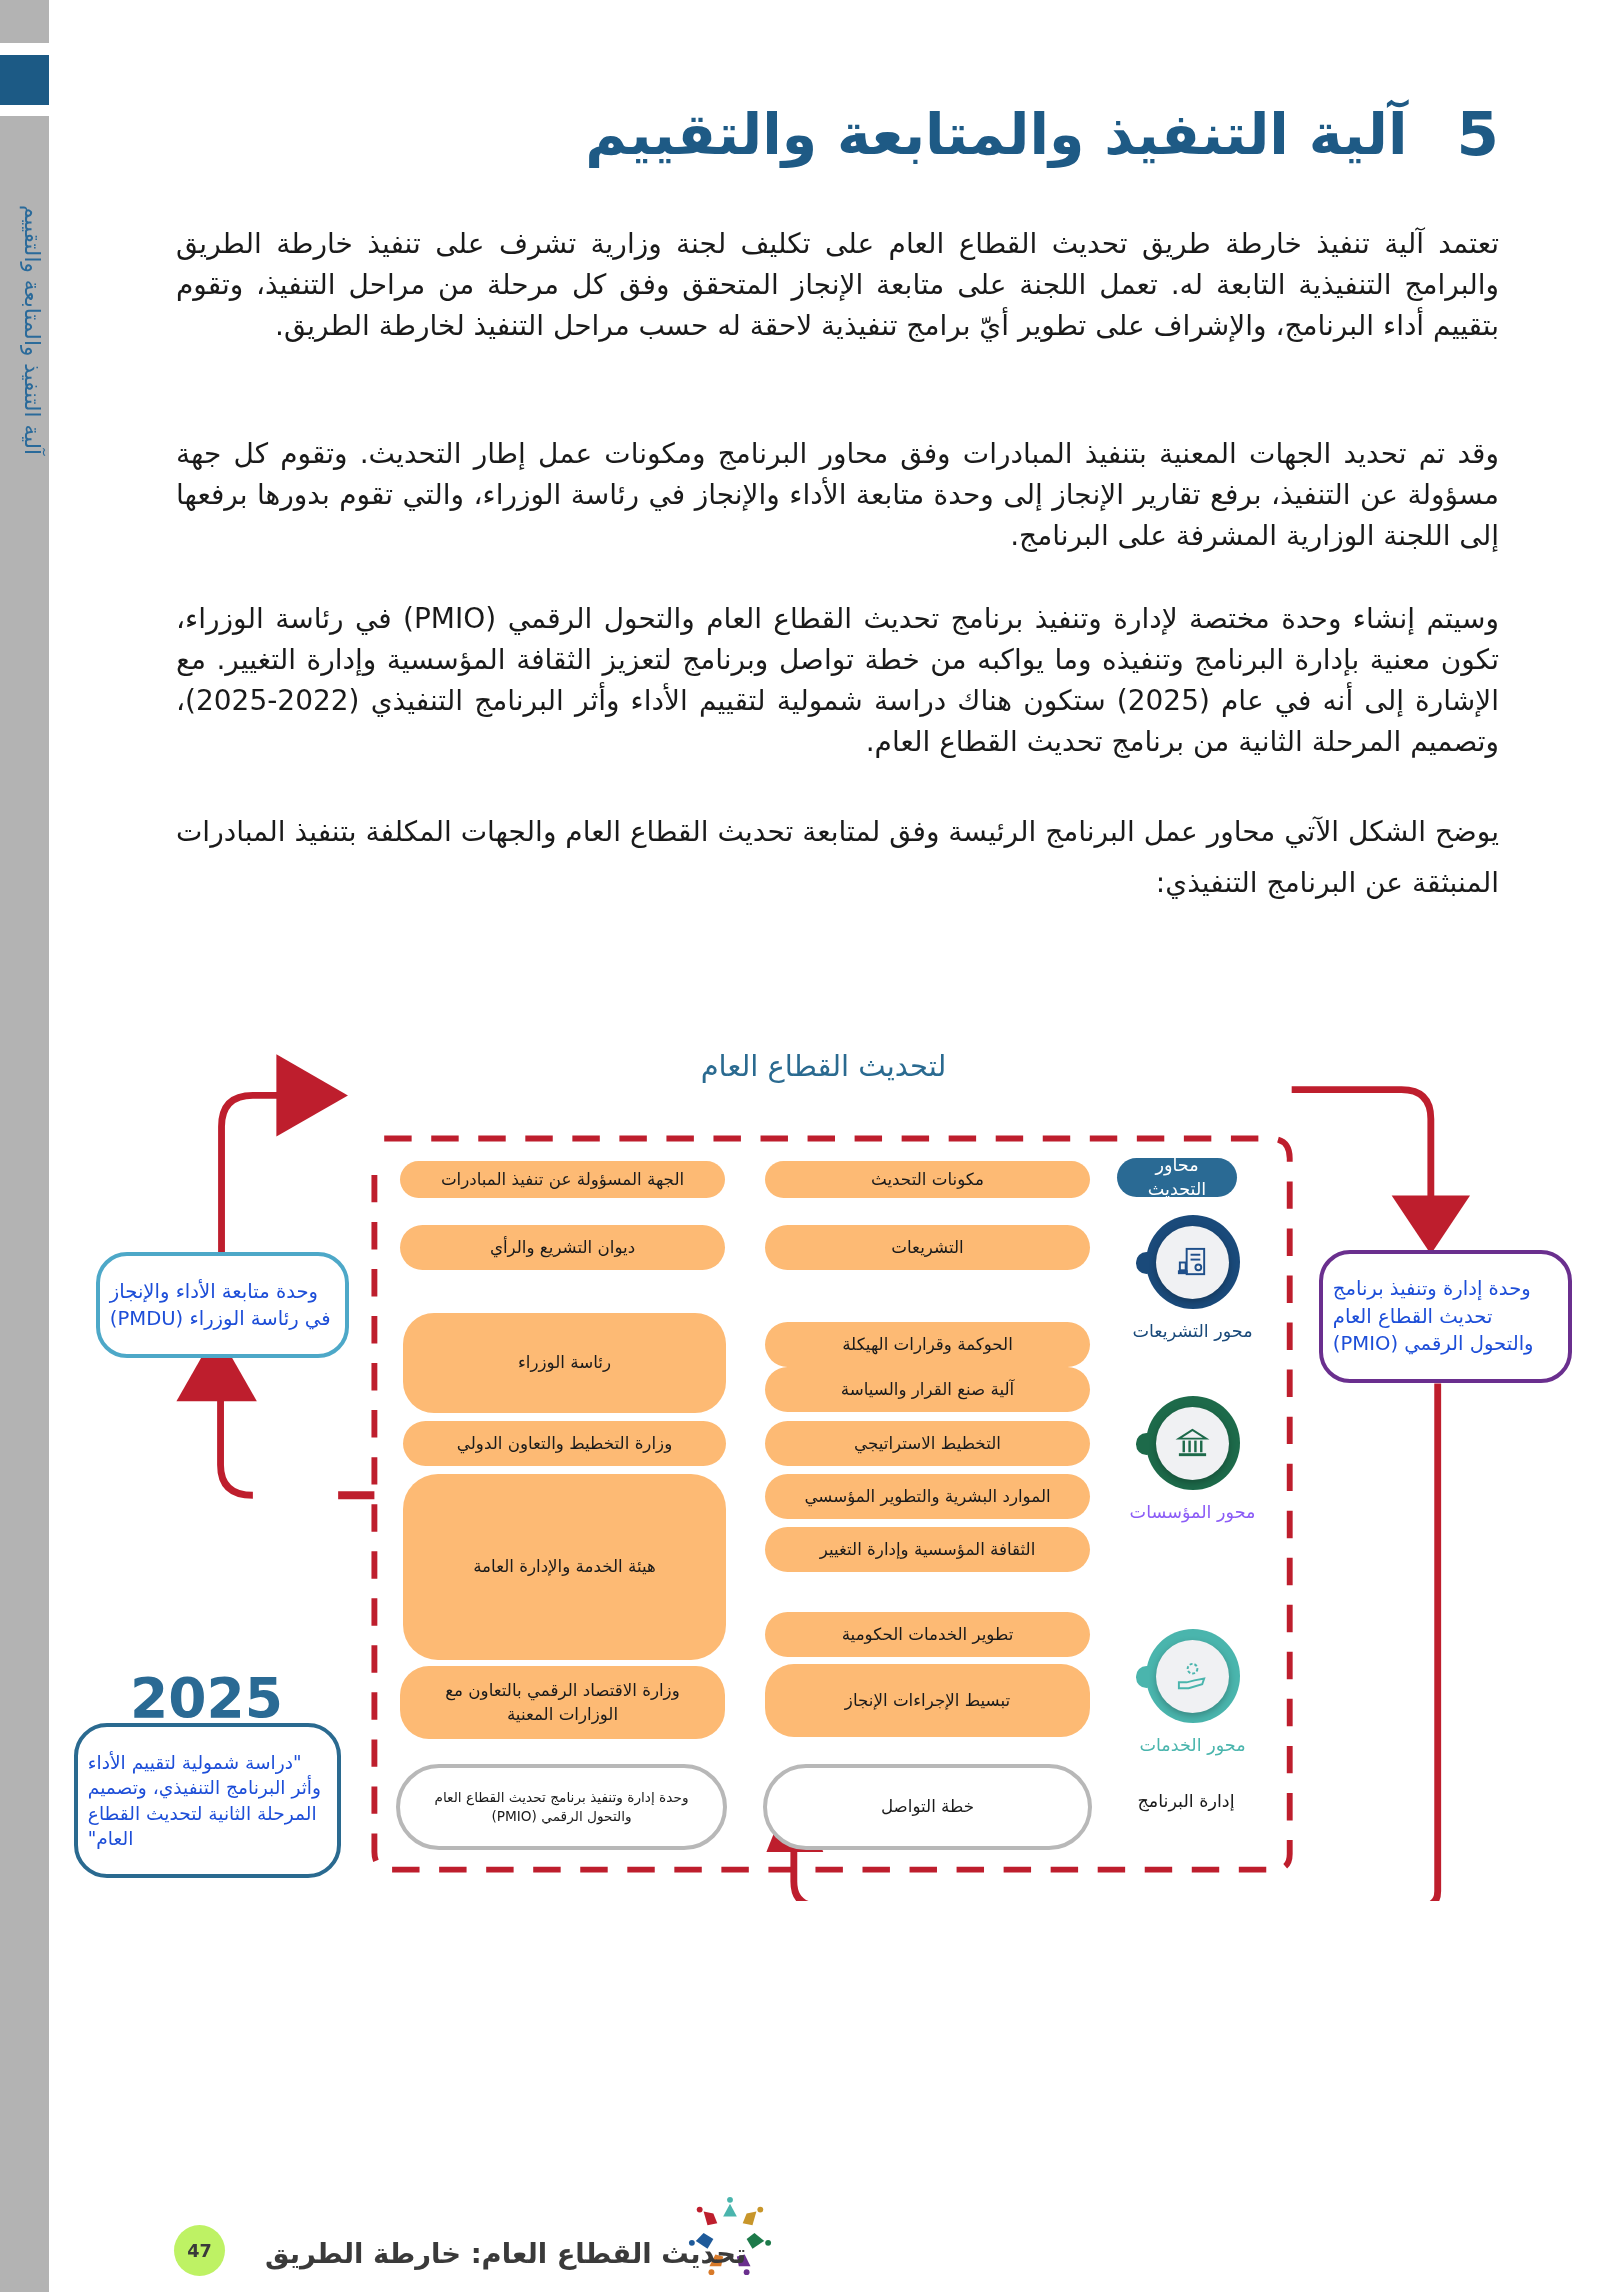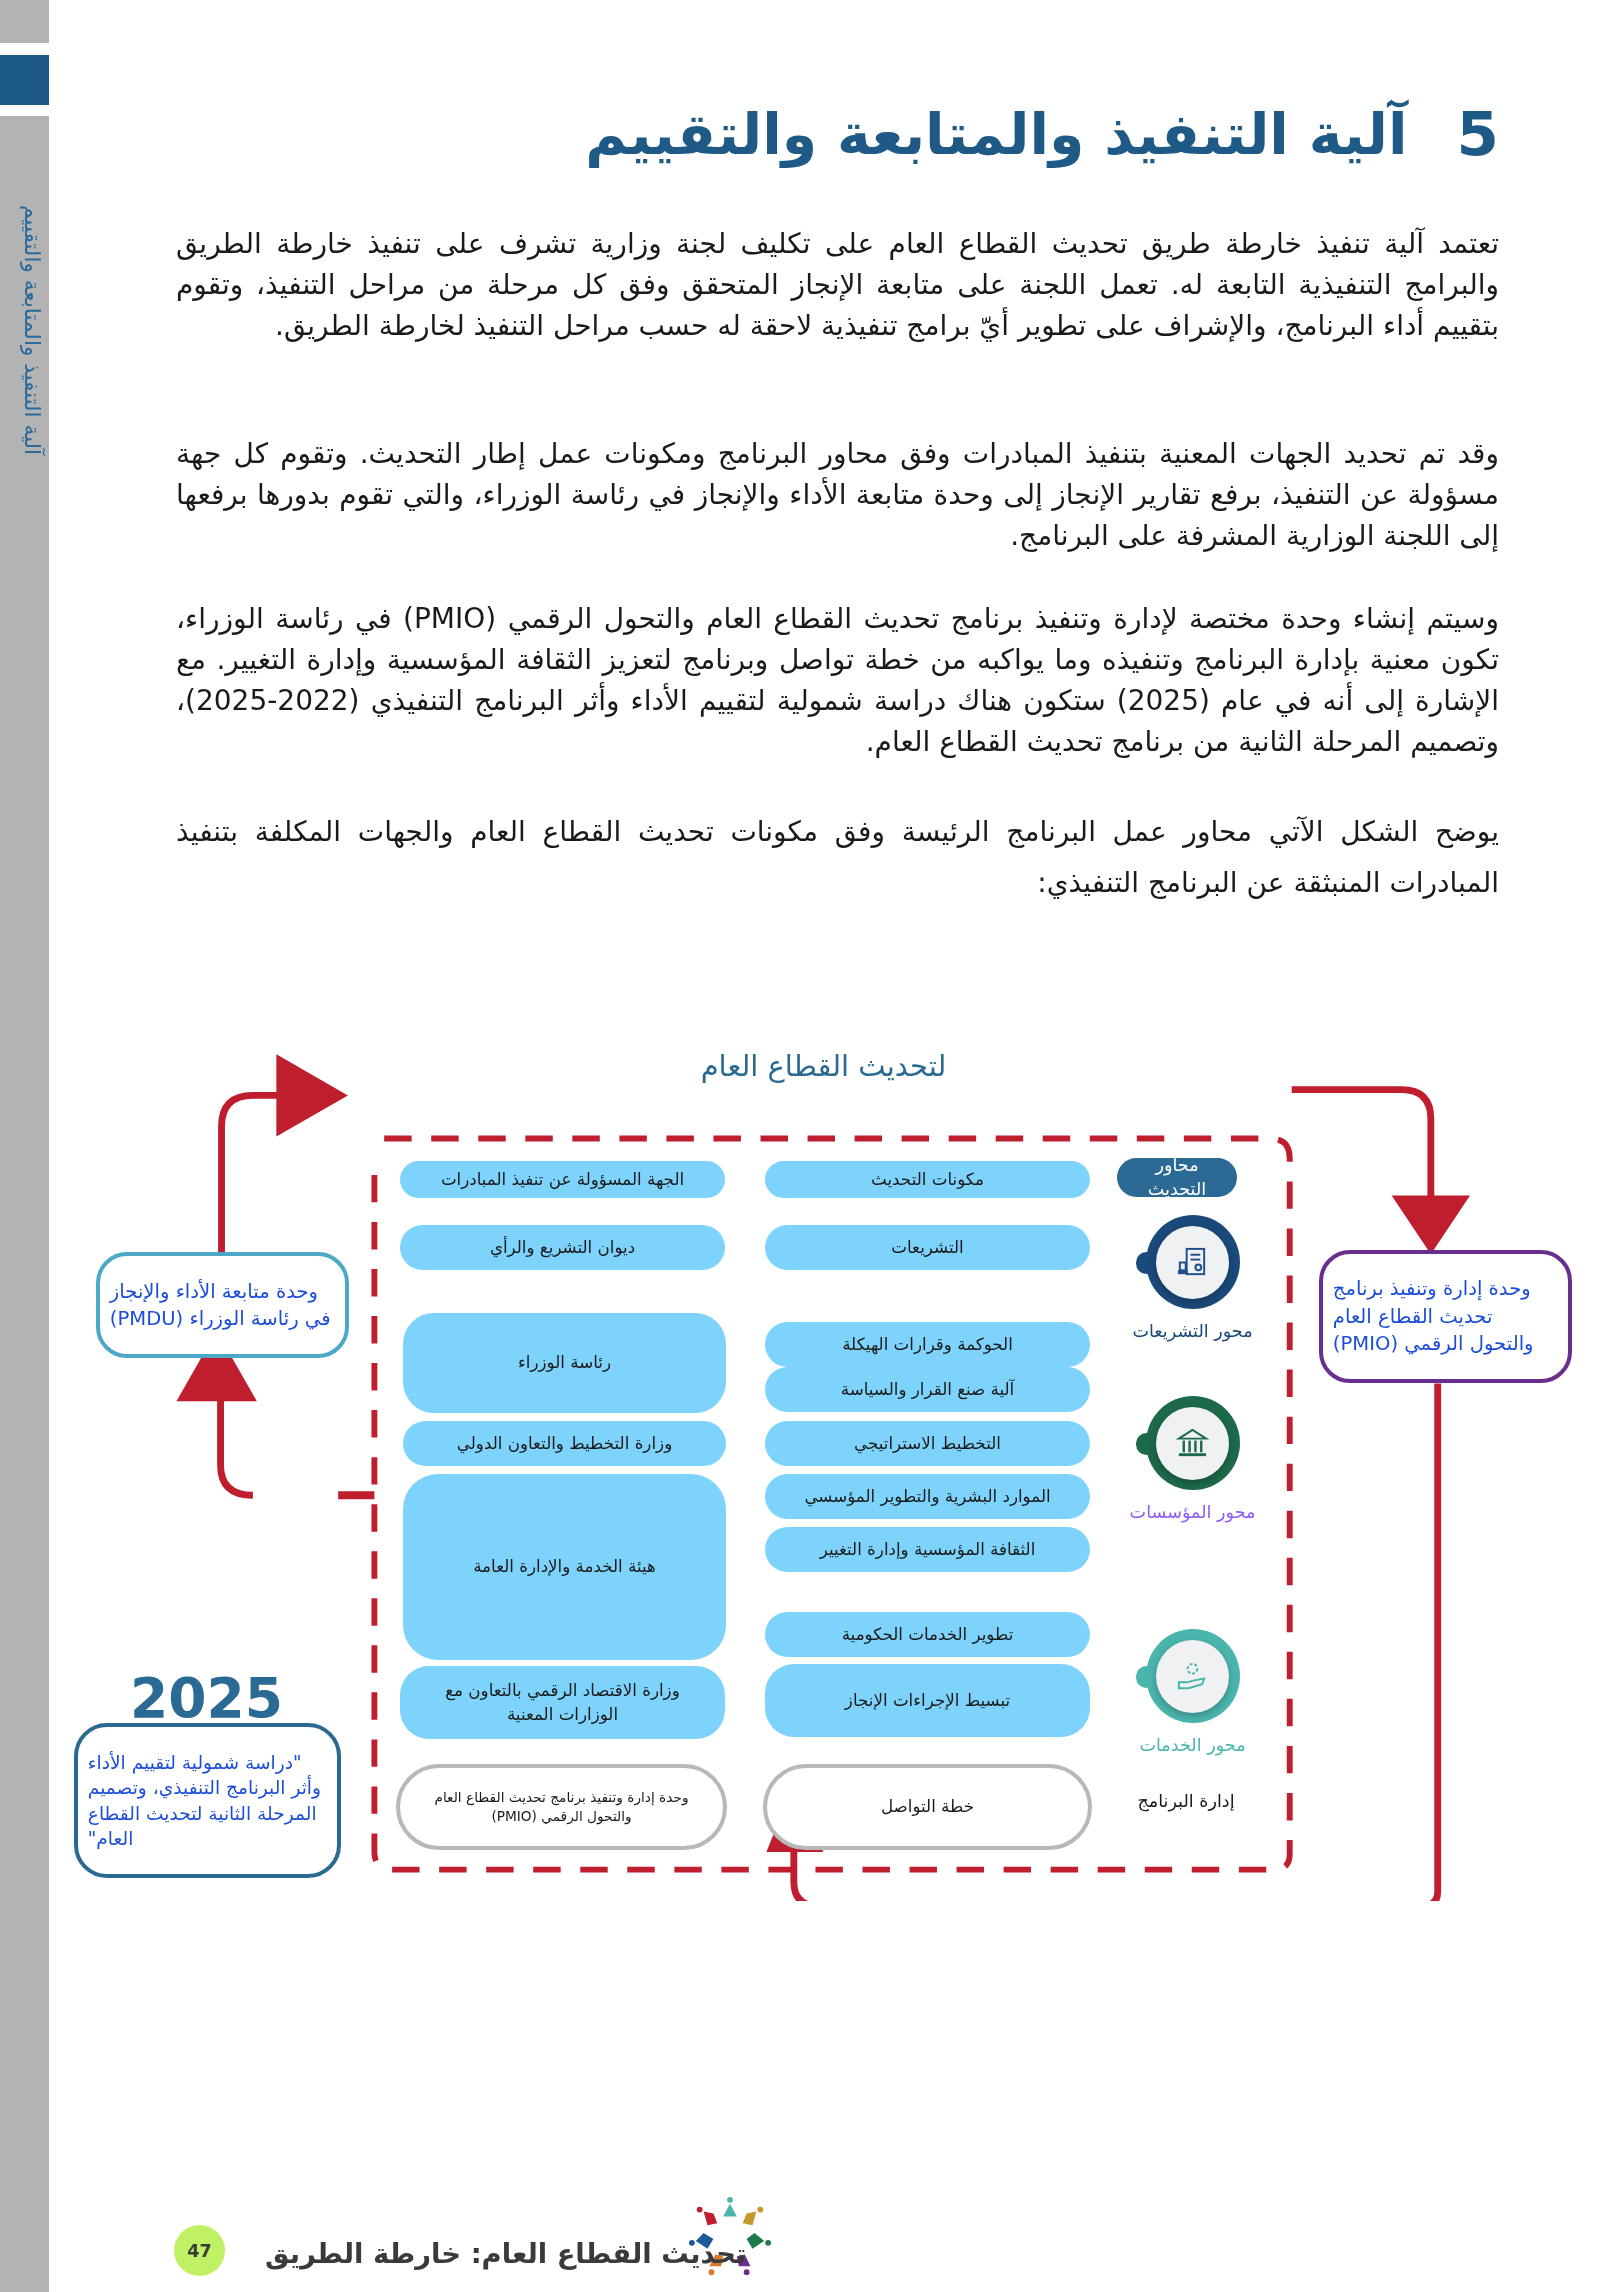--- a/index.html
+++ b/index.html
@@ -28,21 +28,21 @@
   .p2 { top: 433px; }
   .p3 { top: 598px; }
   .p4 { top: 806px; line-height: 51px; }
 
   
   .diagram { position: absolute; left: 0; top: 1019px; width: 1621px; height: 882px; }
   .diagram svg.lines { position: absolute; left: 0; top: 0; width: 1621px; height: 882px; }
   .dtitle { position: absolute; left: 451px; top: 31px; width: 745px; text-align: center; direction: rtl;
     color: #2a6a90; font-size: 29px; line-height: 33px; }
 
-  .pill { position: absolute; background: #7dd3fc; border-radius: 29px; display: flex; align-items: center; justify-content: center;
+  .pill { position: absolute; background: #fdba74; border-radius: 29px; display: flex; align-items: center; justify-content: center;
     direction: rtl; text-align: center; font-size: 16.7px; color: #1a1a1a; line-height: 23.5px; padding: 0 15.7px; }
   .pill.outline { background: #fff; border: 4.9px solid #b8b8b8; border-radius: 44px; }
   .pill.big { border-radius: 31px; }
   .pill.blue { background: #2a6a94; color: #fff; font-size: 17.6px; }
 
   .axis { position: absolute; width: 127px; text-align: center; }
   .axis .circle { position: relative; width: 94px; height: 94px; margin: 0 auto; border-radius: 50%;
     display: flex; align-items: center; justify-content: center; }
   .axis .circle::before { content: ""; position: absolute; left: -9.8px; top: 37px; width: 21.6px; height: 21.6px; border-radius: 50%; background: inherit; }
   .axis .inner { position: relative; width: 73px; height: 73px; border-radius: 50%; background: #f0f1f3;
@@ -73,21 +73,21 @@
 </div>
 
 <div class="title">
   <span class="num">5</span>
   <span class="text">آلية التنفيذ والمتابعة والتقييم</span>
 </div>
 
 <p class="para p1">تعتمد آلية تنفيذ خارطة طريق تحديث القطاع العام على تكليف لجنة وزارية تشرف على تنفيذ خارطة الطريق والبرامج التنفيذية التابعة له. تعمل اللجنة على متابعة الإنجاز المتحقق وفق كل مرحلة من مراحل التنفيذ، وتقوم بتقييم أداء البرنامج، والإشراف على تطوير أيّ برامج تنفيذية لاحقة له حسب مراحل التنفيذ لخارطة الطريق.</p>
 <p class="para p2">وقد تم تحديد الجهات المعنية بتنفيذ المبادرات وفق محاور البرنامج ومكونات عمل إطار التحديث. وتقوم كل جهة مسؤولة عن التنفيذ، برفع تقارير الإنجاز إلى وحدة متابعة الأداء والإنجاز في رئاسة الوزراء، والتي تقوم بدورها برفعها إلى اللجنة الوزارية المشرفة على البرنامج.</p>
 <p class="para p3">وسيتم إنشاء وحدة مختصة لإدارة وتنفيذ برنامج تحديث القطاع العام والتحول الرقمي (PMIO) في رئاسة الوزراء، تكون معنية بإدارة البرنامج وتنفيذه وما يواكبه من خطة تواصل وبرنامج لتعزيز الثقافة المؤسسية وإدارة التغيير. مع الإشارة إلى أنه في عام (2025) ستكون هناك دراسة شمولية لتقييم الأداء وأثر البرنامج التنفيذي (2022-2025)، وتصميم المرحلة الثانية من برنامج تحديث القطاع العام.</p>
-<p class="para p4">يوضح الشكل الآتي محاور عمل البرنامج الرئيسة وفق مكونات تحديث القطاع العام والجهات المكلفة بتنفيذ المبادرات المنبثقة عن البرنامج التنفيذي:</p>
+<p class="para p4">يوضح الشكل الآتي محاور عمل البرنامج الرئيسة وفق لمتابعة تحديث القطاع العام والجهات المكلفة بتنفيذ المبادرات المنبثقة عن البرنامج التنفيذي:</p>
 
 <div class="diagram">
   <svg class="lines" viewBox="0 0 1654 900">
 
     <path d="M 392 122 L 1296 122 Q 1316 122 1316 142 L 1316 852 Q 1316 868 1300 868 L 400 868 Q 382 868 382 850 L 382 140" fill="none" stroke="#be1e2d" stroke-width="6" stroke-dasharray="28 20"></path>
 
     <path d="M 1318 72 L 1430 72 Q 1460 72 1460 102 L 1460 190" fill="none" stroke="#be1e2d" stroke-width="7"></path>
     <polygon points="1420,180 1500,180 1460,240" fill="#be1e2d"></polygon>
 
     <path d="M 1467 372 L 1467 890 Q 1467 905 1452 905 L 835 905 Q 810 905 810 880 L 810 840" fill="none" stroke="#be1e2d" stroke-width="7"></path>

